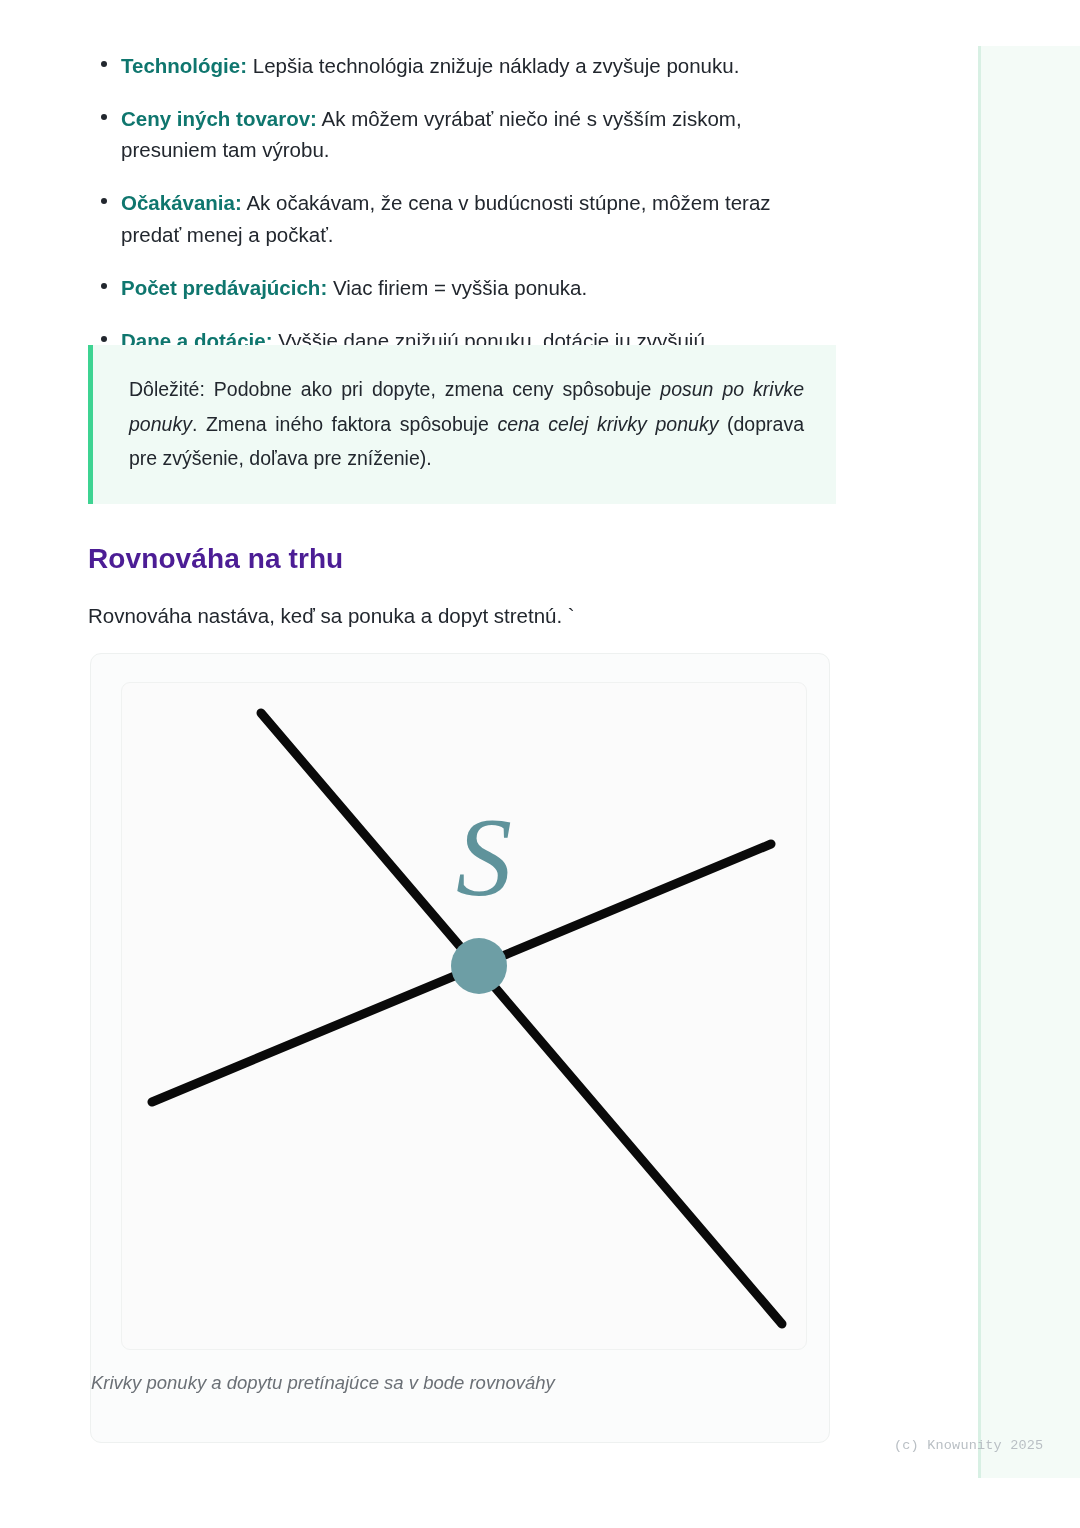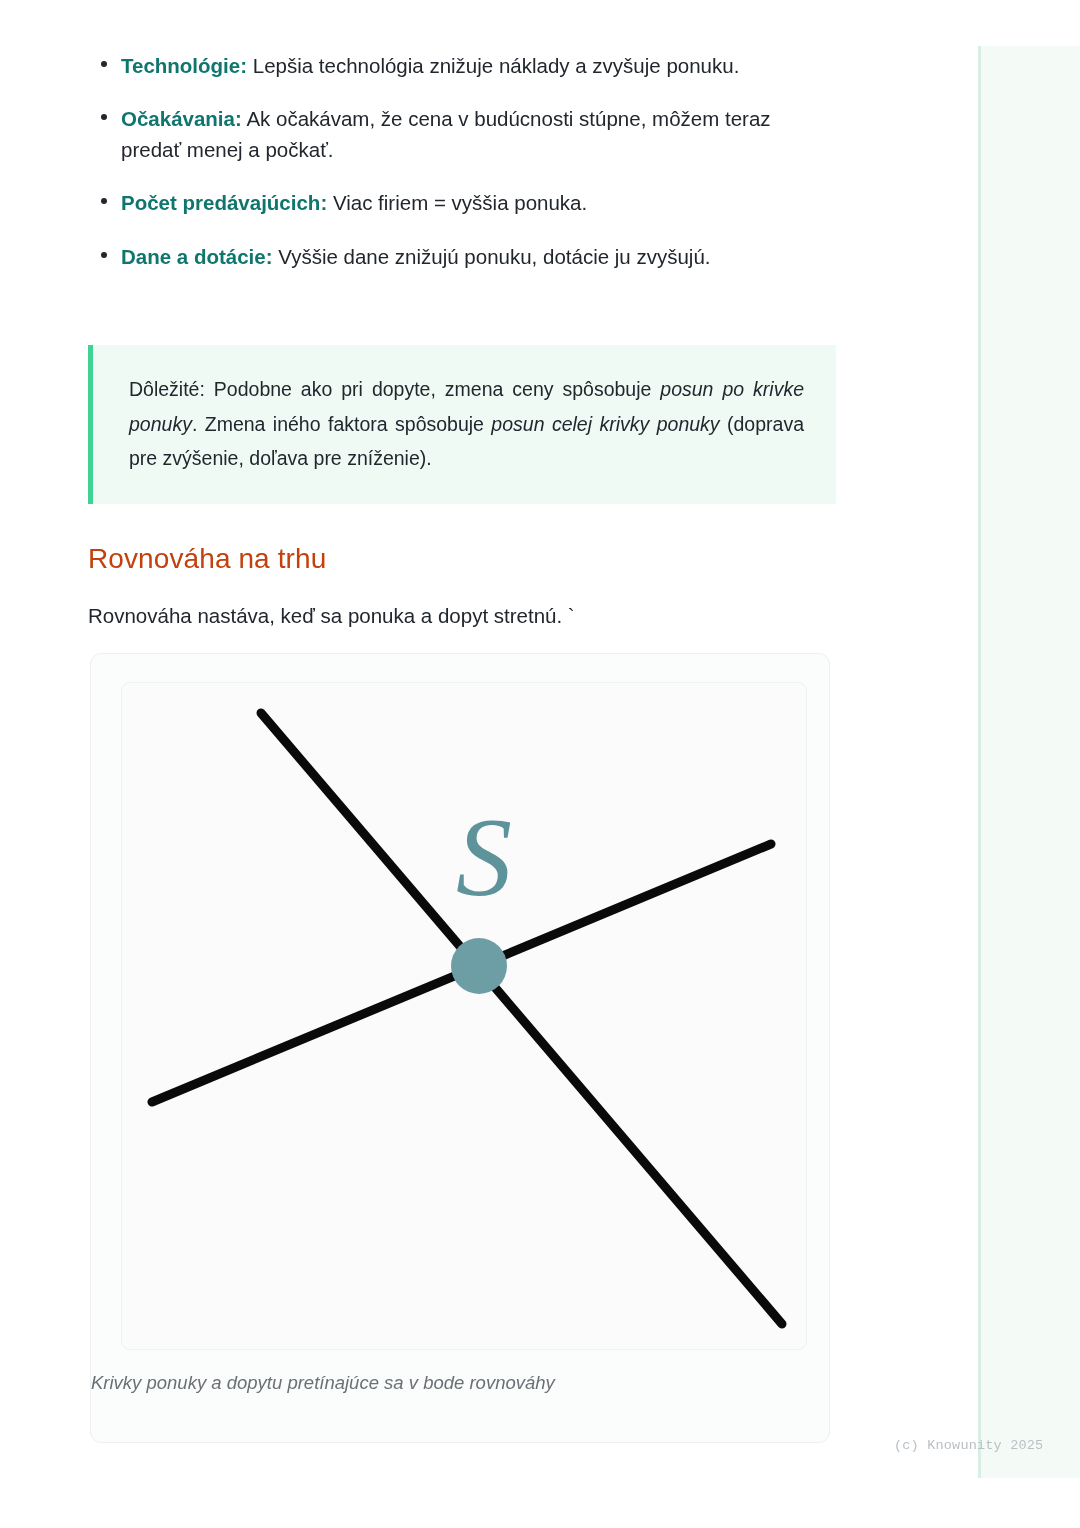--- a/index.html
+++ b/index.html
@@ -99,22 +99,22 @@
   #callout-text .co-label { font-weight: normal; }
   #callout-text .co-em { font-style: italic; }
 
   
   #section-heading {
     position: absolute;
     top: 520px;
     left: 0;
     width: 748px;
     font-size: 28px;
-    font-weight: normal;
-    color: #c2410c;
+    font-weight: bold;
+    color: #4c1d95;
     letter-spacing: 0.1px;
   }
 
   
   #section-para {
     position: absolute;
     top: 580px;
     left: 0;
     width: 748px;
     font-size: 20.5px;
@@ -180,32 +180,35 @@
 <div id="side-band"></div>
 <div id="side-band-edge"></div>
 
 <div id="content">
 
   <ul class="factor-list">
     <li>
       <span class="bullet-dot"></span><span class="li-term">Technológie:</span><span class="li-rest"> Lepšia technológia znižuje náklady a zvyšuje ponuku.</span>
     </li>
     <li>
+      <span class="bullet-dot"></span><span class="li-term">Ceny iných tovarov:</span><span class="li-rest"> Ak môžem vyrábať niečo iné s vyšším ziskom, presuniem tam výrobu.</span>
+    </li>
+    <li>
       <span class="bullet-dot"></span><span class="li-term">Očakávania:</span><span class="li-rest"> Ak očakávam, že cena v budúcnosti stúpne, môžem teraz predať menej a počkať.</span>
     </li>
     <li>
       <span class="bullet-dot"></span><span class="li-term">Počet predávajúcich:</span><span class="li-rest"> Viac firiem = vyššia ponuka.</span>
     </li>
     <li>
       <span class="bullet-dot"></span><span class="li-term">Dane a dotácie:</span><span class="li-rest"> Vyššie dane znižujú ponuku, dotácie ju zvyšujú.</span>
     </li>
   </ul>
 
   <div id="callout">
-    <div id="callout-text"><span class="co-label">Dôležité:</span><span> Podobne ako pri dopyte, zmena ceny spôsobuje </span><span class="co-em">posun po krivke ponuky</span><span>. Zmena iného faktora spôsobuje </span><span class="co-em">posun celej krivky ponuky</span><span> (doprava pre zvýšenie, doľava pre zníženie).</span></div>
+    <div id="callout-text"><span class="co-label">Dôležité:</span><span> Podobne ako pri dopyte, zmena ceny spôsobuje </span><span class="co-em">posun po krivke ponuky</span><span>. Zmena iného faktora spôsobuje </span><span class="co-em">cena celej krivky ponuky</span><span> (doprava pre zvýšenie, doľava pre zníženie).</span></div>
   </div>
 
   <h2 id="section-heading">Rovnováha na trhu</h2>
 
   <p id="section-para">Rovnováha nastáva, keď sa ponuka a dopyt stretnú. `</p>
 
   <div id="figure-card">
     <div id="figure-panel">
       <svg id="figure-svg" viewBox="0 0 686 668">
 

